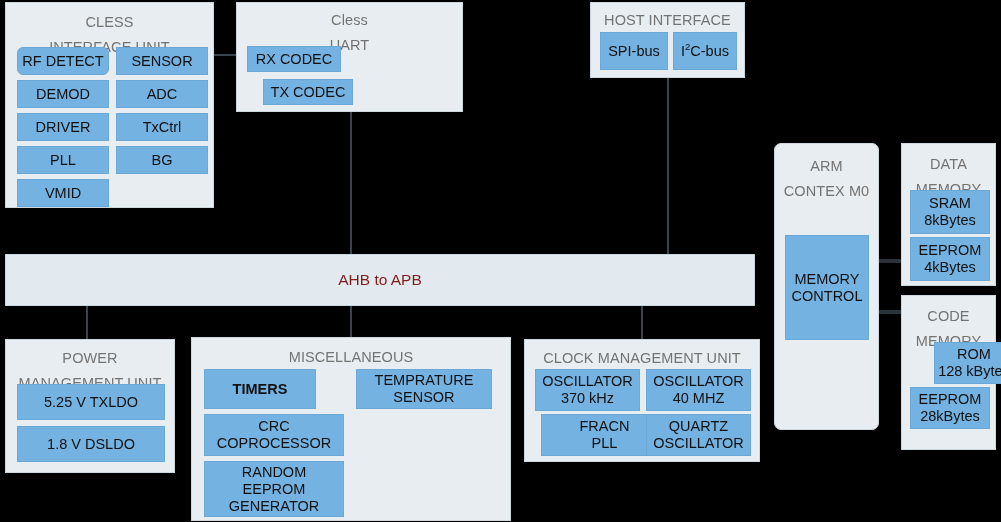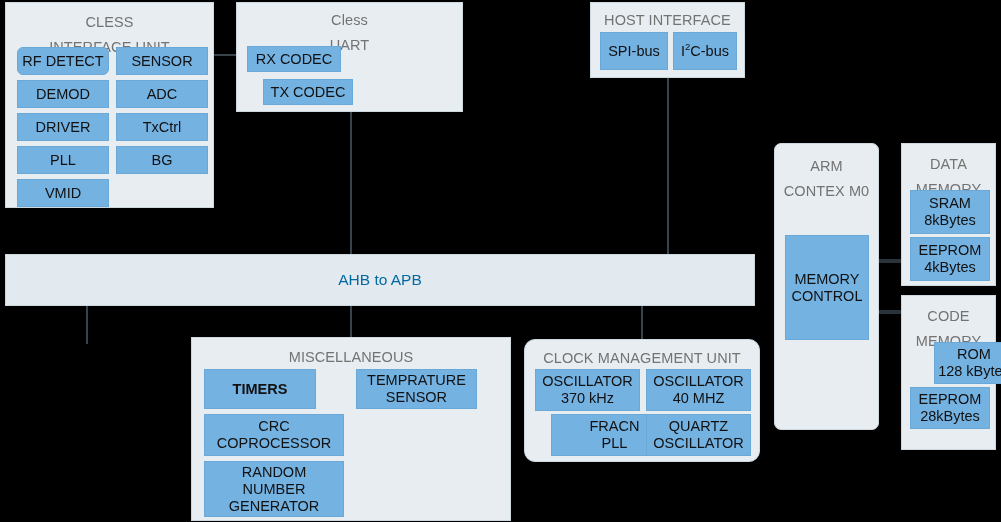--- a/index.html
+++ b/index.html
@@ -45,21 +45,21 @@
     white-space:pre-line;
   }
   .bar{
     position:absolute;
     background:#e3eaef;
     border:1px solid #cdd8de;
     box-sizing:border-box;
     display:flex;
     align-items:center;
     justify-content:center;
-    color:#0369a1;
+    color:#7f1d1d;
     font-size:15.5px;
   }
   
   .vline{position:absolute;width:2px;background:#39434b;}
   .hline{position:absolute;height:2px;background:#39434b;}
   .hline.thick{height:4px;background:#2b333a;}
   sup{font-size:9.5px;vertical-align:super;line-height:0;}
 </style>
 </head>
 <body>
@@ -124,38 +124,44 @@
 
   <div class="group" style="left:901px;top:295px;width:95px;height:155px;">
     <div class="group-title" style="top:8px;">CODE
 MEMORY</div>
     <div class="cell" style="left:8px;top:46px;width:80px;height:42px;margin-left:24px;">ROM
 128 kBytes</div>
     <div class="cell" style="left:8px;top:91px;width:80px;height:42px;">EEPROM
 28kBytes</div>
   </div>
 
+  <div class="group" style="left:5px;top:339px;width:170px;height:134px;">
+    <div class="group-title" style="top:6px;">POWER
+MANAGEMENT UNIT</div>
+    <div class="cell" style="left:11px;top:44px;width:148px;height:36px;">5.25 V TXLDO</div>
+    <div class="cell" style="left:11px;top:86px;width:148px;height:36px;">1.8 V DSLDO</div>
+  </div>
 
   <div class="group" style="left:191px;top:337px;width:320px;height:184px;">
     <div class="group-title" style="top:7px;">MISCELLANEOUS</div>
     <div class="cell" style="left:12px;top:31px;width:112px;height:40px;font-weight:bold;">TIMERS</div>
-    <div class="cell" style="left:164px;top:31px;width:121px;height:40px;">TEMPRATURE
+    <div class="cell" style="left:164px;top:31px;width:136px;height:40px;">TEMPRATURE
 SENSOR</div>
     <div class="cell" style="left:12px;top:76px;width:140px;height:42px;">CRC
 COPROCESSOR</div>
     <div class="cell" style="left:12px;top:123px;width:140px;height:56px;">RANDOM
-NUMBER
+EEPROM
 GENERATOR</div>
   </div>
 
-  <div class="group" style="left:524px;top:339px;width:236px;height:123px;border-radius:11px;">
+  <div class="group" style="left:524px;top:339px;width:236px;height:123px;">
     <div class="group-title" style="top:6px;">CLOCK MANAGEMENT UNIT</div>
     <div class="cell" style="left:10px;top:29px;width:105px;height:42px;">OSCILLATOR
 370 kHz</div>
     <div class="cell" style="left:121px;top:29px;width:105px;height:42px;">OSCILLATOR
 40 MHZ</div>
-    <div class="cell" style="left:26px;top:74px;width:127px;height:42px;">FRACN
+    <div class="cell" style="left:16px;top:74px;width:127px;height:42px;">FRACN
 PLL</div>
     <div class="cell" style="left:121px;top:74px;width:105px;height:42px;">QUARTZ
 OSCILLATOR</div>
   </div>
 
 </div>
 
 </body></html>

